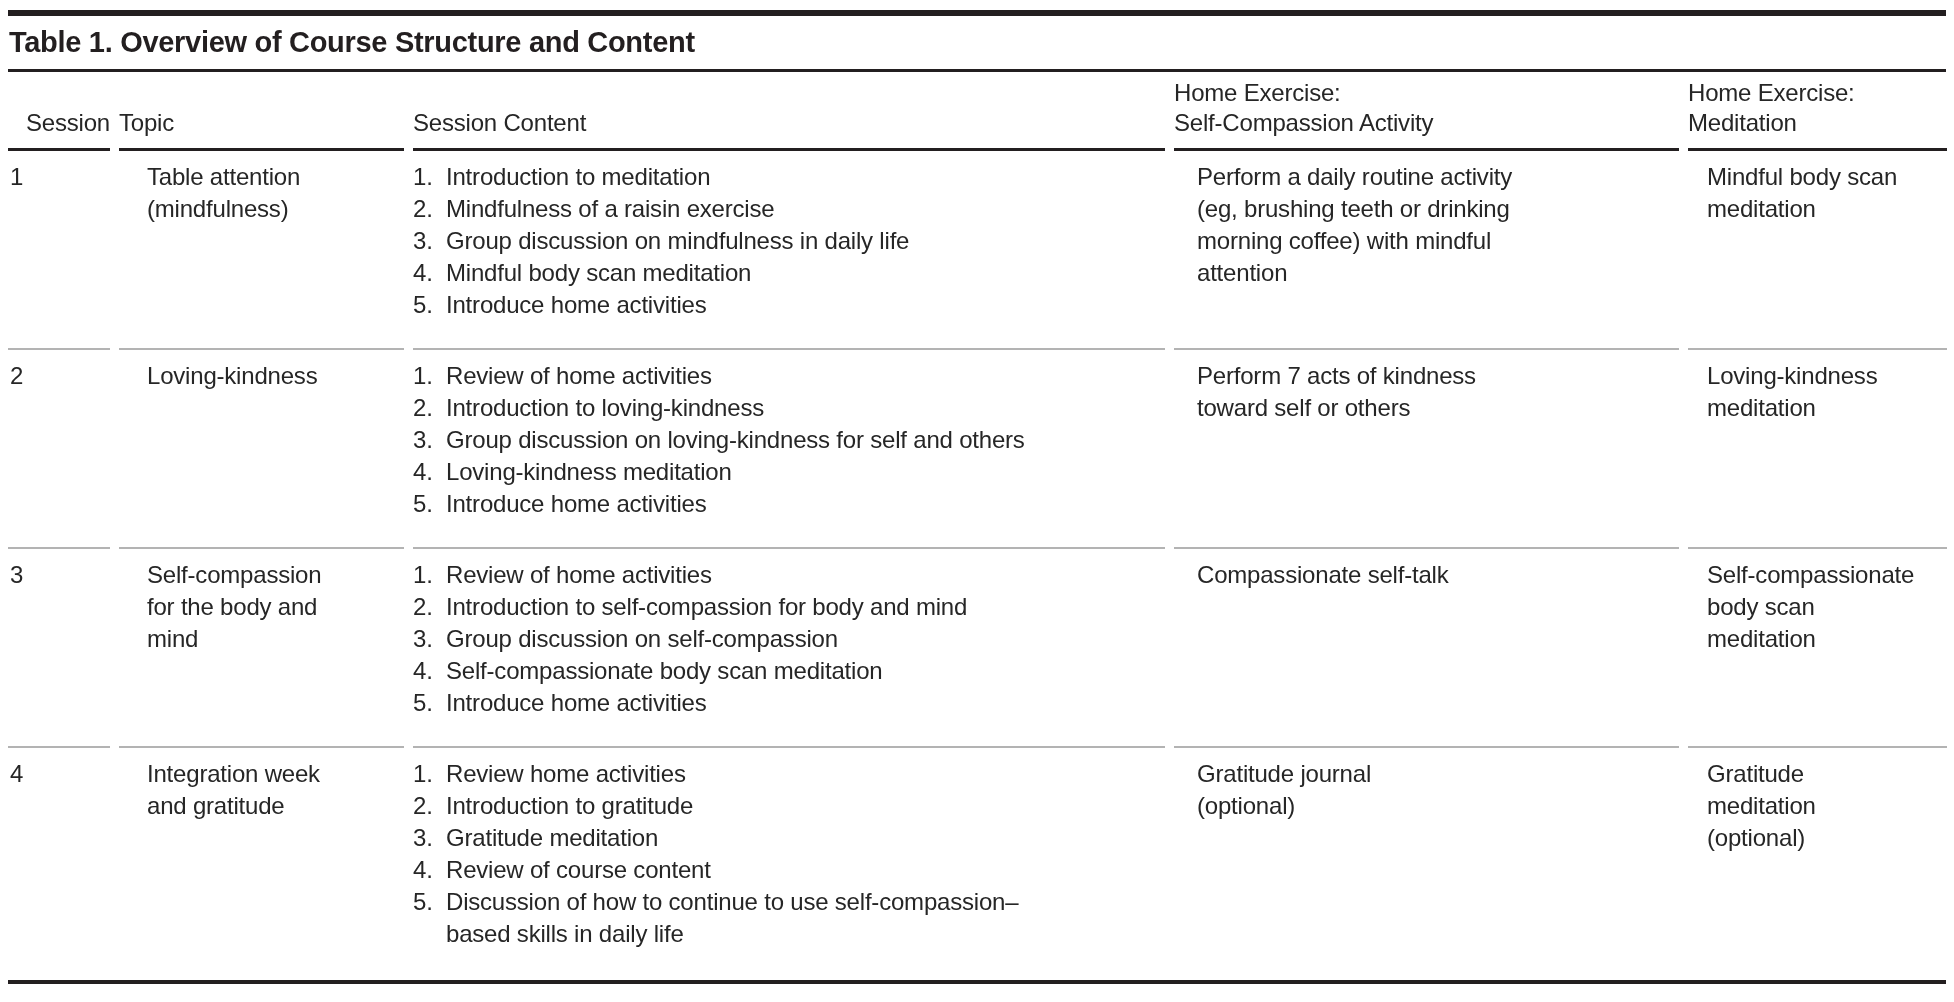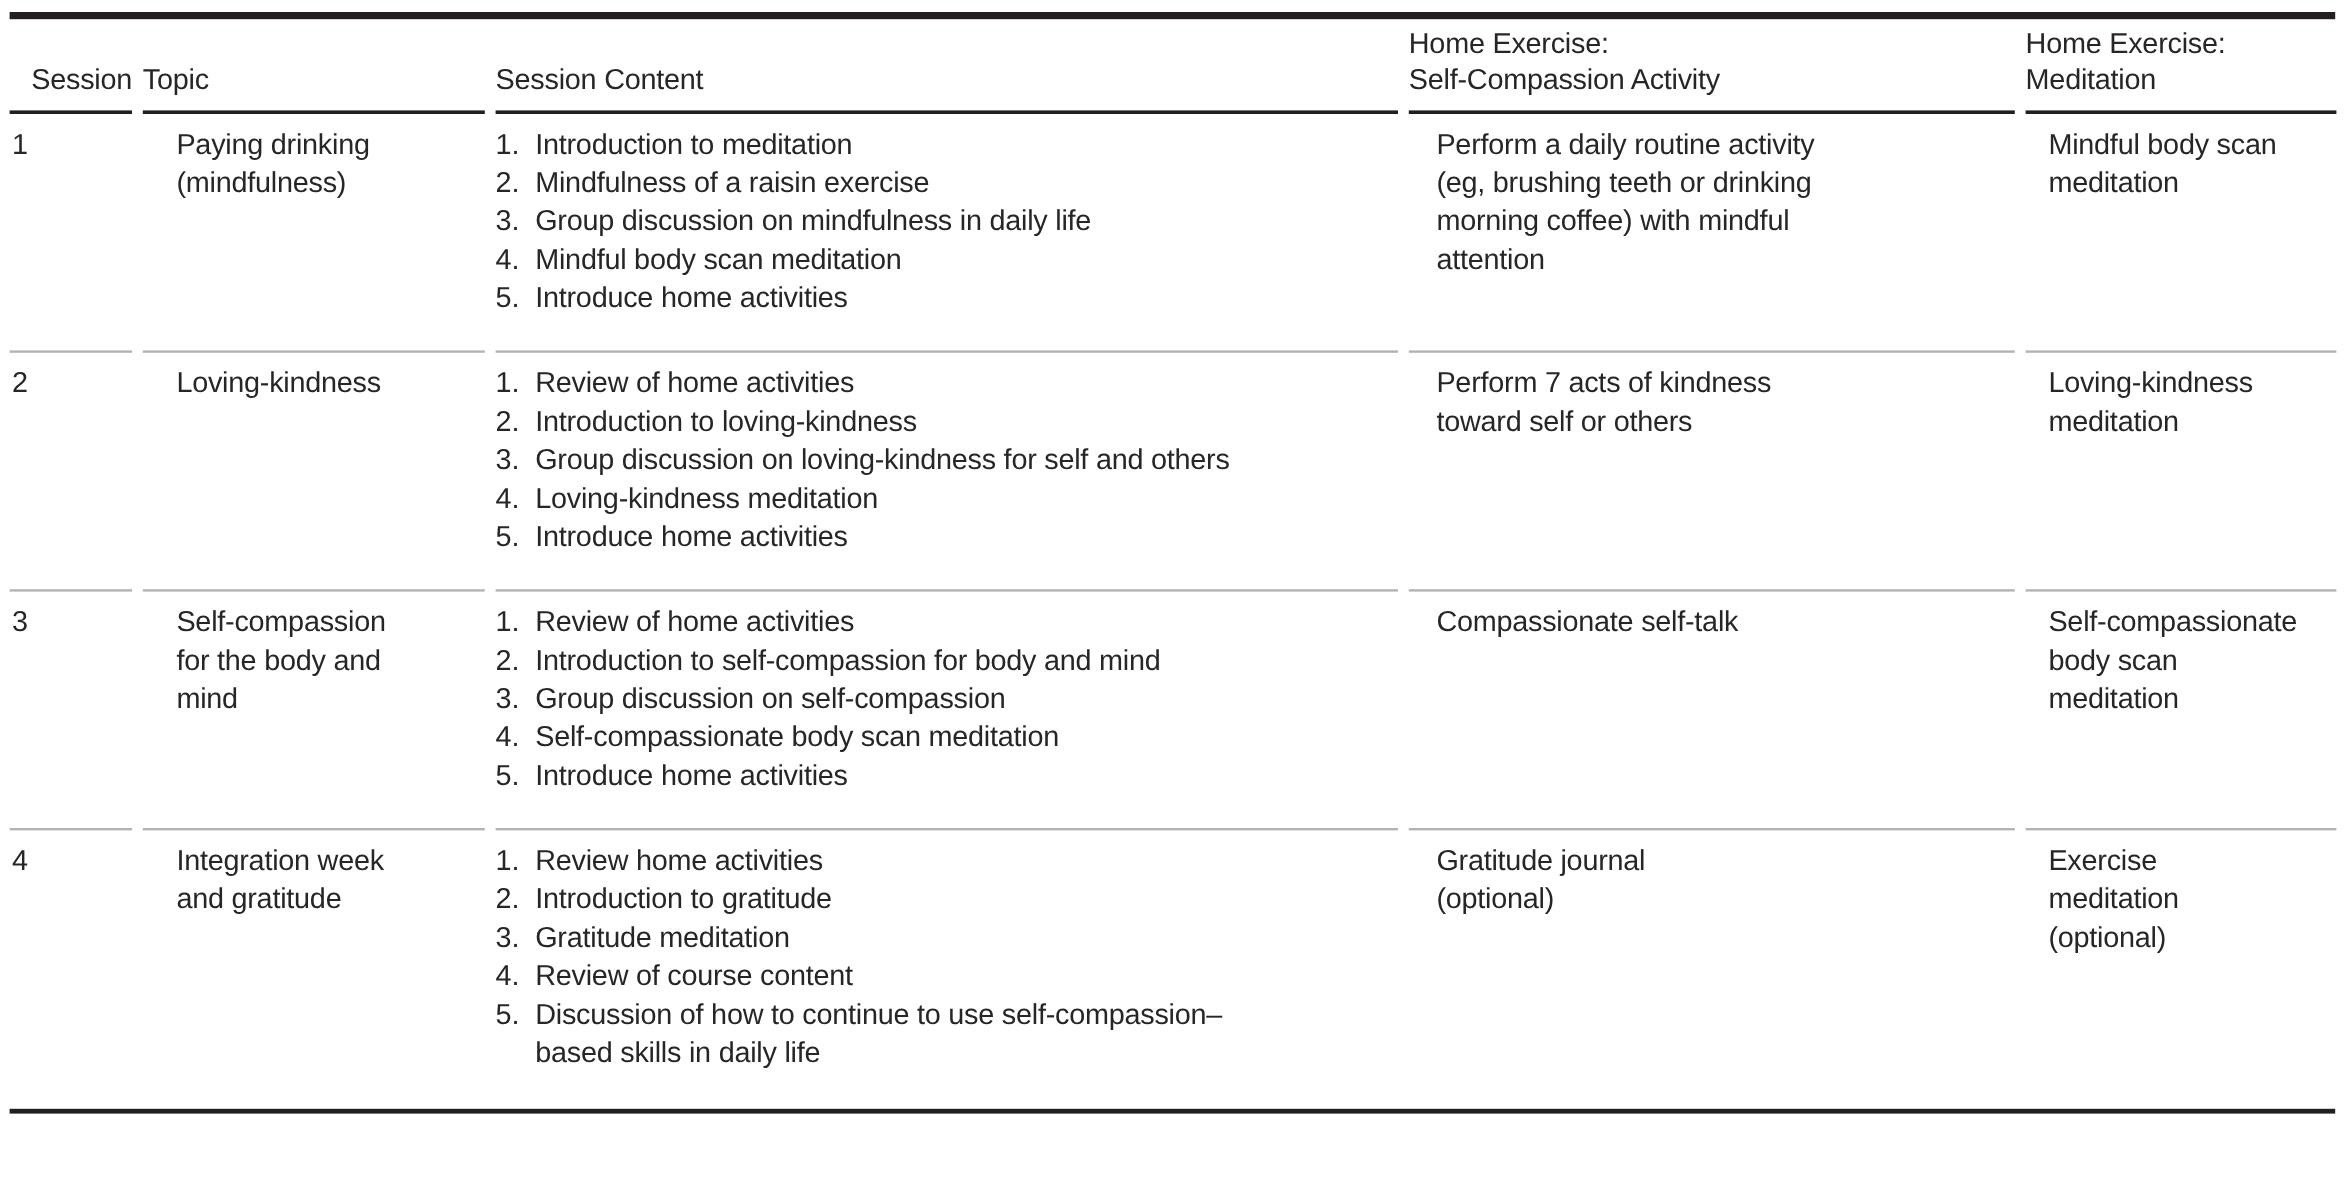--- a/index.html
+++ b/index.html
@@ -58,20 +58,21 @@
   .item { display: flex; }
   .item .num { flex: 0 0 33px; }
   .item .txt { white-space: pre-line; }
   .bottom-rule { height: 4px; background: #231f20; }
 </style>
 </head>
 <body>
 
 <div class="page">
   <div class="top-bar"></div>
+  <div class="title">Table 1. Overview of Course Structure and Content</div>
 
   <table class="course">
     <colgroup>
       <col class="c1">
         <col class="c2">
         <col class="c3">
         <col class="c4">
         <col class="c5">
     </colgroup>
     <thead>
@@ -82,21 +83,21 @@
         <th class="prelines">Home Exercise:
 Self-Compassion Activity</th>
         <th class="prelines">Home Exercise:
 Meditation</th>
       </tr>
     </thead>
     <tbody>
 
       <tr>
         <td class="session">1</td>
-        <td class="topic prelines">Paying drinking
+        <td class="topic prelines">Table attention
 (mindfulness)</td>
         <td class="content">
           <div class="item">
               <span class="num">1.</span>
               <span class="txt">Introduction to meditation</span>
             </div>
           <div class="item">
               <span class="num">2.</span>
               <span class="txt">Mindfulness of a raisin exercise</span>
             </div>
@@ -207,21 +208,21 @@
               <span class="txt">Review of course content</span>
             </div>
           <div class="item">
               <span class="num">5.</span>
               <span class="txt">Discussion of how to continue to use self-compassion–
 based skills in daily life</span>
             </div>
         </td>
         <td class="activity prelines">Gratitude journal
 (optional)</td>
-        <td class="meditation prelines">Exercise
+        <td class="meditation prelines">Gratitude
 meditation
 (optional)</td>
       </tr>
 
     </tbody>
   </table>
 
   <div class="bottom-rule"></div>
 </div>
 

